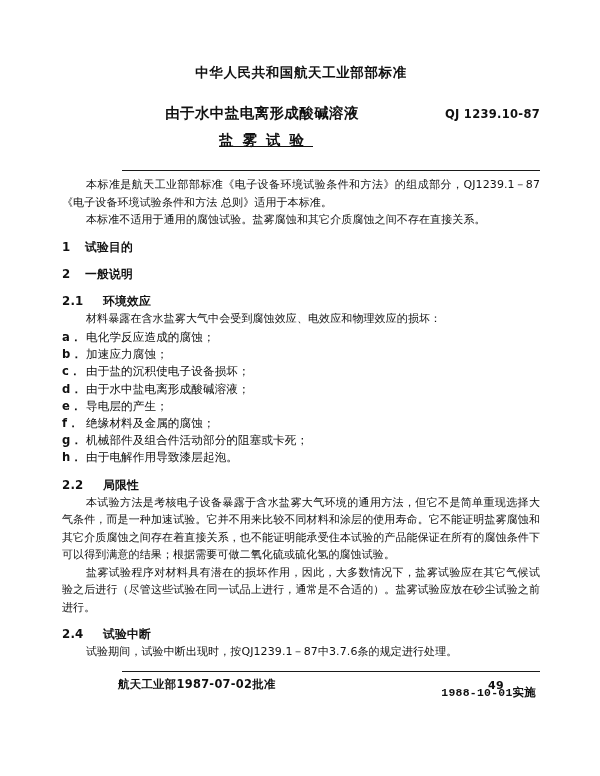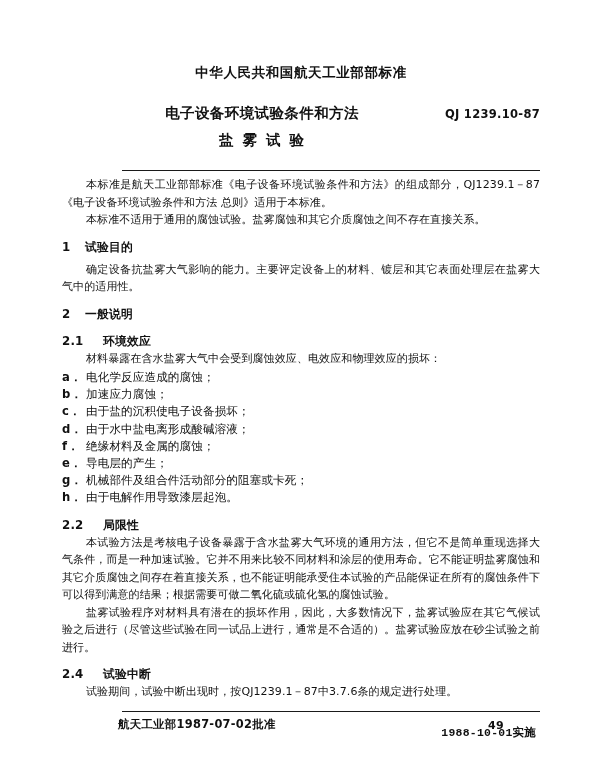--- a/index.html
+++ b/index.html
@@ -48,20 +48,21 @@
     letter-spacing: 0.4px;
     padding-right: 78px;
   }
   .doc-subtitle {
     text-align: center;
     font-size: 14.5px;
     font-weight: bold;
     letter-spacing: 9px;
     margin-top: 8px;
     padding-right: 70px;
+    text-decoration: underline;
   }
   .std-number {
     position: absolute;
     right: 0;
     top: 3px;
     font-size: 11.5px;
     font-weight: bold;
     letter-spacing: 0.3px;
     white-space: nowrap;
   }
@@ -153,51 +154,50 @@
 </style>
 </head>
 <body>
 
 <div class="page">
   <div class="content">
 
     <div class="masthead">中华人民共和国航天工业部部标准</div>
 
     <div class="title-block">
-      <div class="doc-title">电子设备环境试验条件和方法</div>
+      <div class="doc-title">由于水中盐电离形成酸碱溶液</div>
       <div class="doc-subtitle">盐雾试验</div>
       <div class="std-number">QJ 1239.10-87</div>
     </div>
 
     <div class="rule rule-top"></div>
 
     <div class="para">本标准是航天工业部部标准《电子设备环境试验条件和方法》的组成部分，QJ1239.1－87《电子设备环境试验条件和方法  总则》适用于本标准。</div>
     <div class="para tight">本标准不适用于通用的腐蚀试验。盐雾腐蚀和其它介质腐蚀之间不存在直接关系。</div>
 
     <div class="sec-head">
       <span class="num">1</span><span class="label">试验目的</span>
     </div>
-    <div class="para">确定设备抗盐雾大气影响的能力。主要评定设备上的材料、镀层和其它表面处理层在盐雾大气中的适用性。</div>
 
     <div class="sec-head">
       <span class="num">2</span><span class="label">一般说明</span>
     </div>
 
     <div class="sec-head sub">
       <span class="num sub">2.1</span><span class="label">环境效应</span>
     </div>
     <div class="para tight">材料暴露在含水盐雾大气中会受到腐蚀效应、电效应和物理效应的损坏：</div>
 
     <ul class="list">
       <li><span class="mark">a．</span><span>电化学反应造成的腐蚀；</span></li>
       <li><span class="mark">b．</span><span>加速应力腐蚀；</span></li>
       <li><span class="mark">c．</span><span>由于盐的沉积使电子设备损坏；</span></li>
       <li><span class="mark">d．</span><span>由于水中盐电离形成酸碱溶液；</span></li>
+      <li><span class="mark">e．</span><span>导电层的产生；</span></li>
       <li><span class="mark">f．</span><span>绝缘材料及金属的腐蚀；</span></li>
-      <li><span class="mark">e．</span><span>导电层的产生；</span></li>
       <li><span class="mark">g．</span><span>机械部件及组合件活动部分的阻塞或卡死；</span></li>
       <li><span class="mark">h．</span><span>由于电解作用导致漆层起泡。</span></li>
     </ul>
 
     <div class="sec-head sub">
       <span class="num sub">2.2</span><span class="label">局限性</span>
     </div>
     <div class="para tight">本试验方法是考核电子设备暴露于含水盐雾大气环境的通用方法，但它不是简单重现选择大气条件，而是一种加速试验。它并不用来比较不同材料和涂层的使用寿命。它不能证明盐雾腐蚀和其它介质腐蚀之间存在着直接关系，也不能证明能承受住本试验的产品能保证在所有的腐蚀条件下可以得到满意的结果；根据需要可做二氧化硫或硫化氢的腐蚀试验。</div>
 
     <div class="para tight">盐雾试验程序对材料具有潜在的损坏作用，因此，大多数情况下，盐雾试验应在其它气候试验之后进行（尽管这些试验在同一试品上进行，通常是不合适的）。盐雾试验应放在砂尘试验之前进行。</div>

